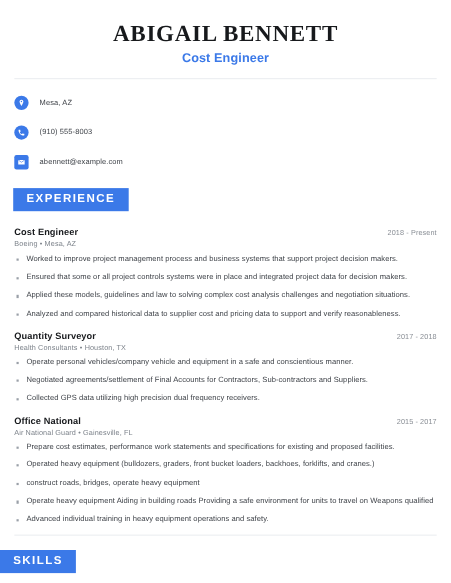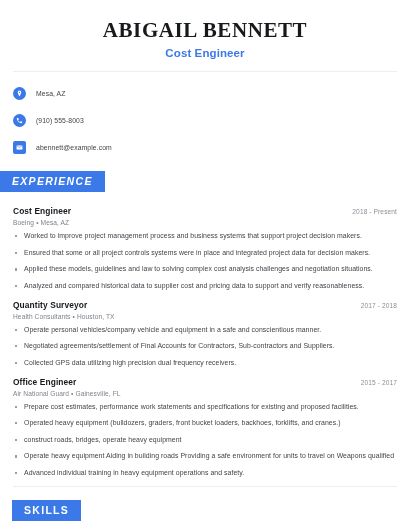--- a/index.html
+++ b/index.html
@@ -77,22 +77,22 @@
   
   .section-badge {
     display: inline-block;
     background: #3b79e8;
     color: #ffffff;
     font-size: 10.5px;
     font-weight: bold;
     letter-spacing: 1.3px;
     padding: 4px 12px 5px 12px;
   }
-  .badge-wrap-experience { padding-left: 0; margin-top: 14px; font-style: italic; }
-  .badge-wrap-skills { padding-left: 12px; margin-top: 13px; }
+  .badge-wrap-experience { padding-left: 12px; margin-top: 14px; }
+  .badge-wrap-skills { padding-left: 0; margin-top: 13px; }
 
   
   .experience { padding: 0 13px; margin-top: 14px; }
   .job { margin-bottom: 2px; }
   .job + .job { margin-top: 9px; }
   .job-head {
     display: flex;
     align-items: baseline;
     justify-content: space-between;
   }
@@ -217,21 +217,21 @@
       </div>
       <ul class="bullets">
         <li>Operate personal vehicles/company vehicle and equipment in a safe and conscientious manner.</li>
         <li>Negotiated agreements/settlement of Final Accounts for Contractors, Sub-contractors and Suppliers.</li>
         <li>Collected GPS data utilizing high precision dual frequency receivers.</li>
       </ul>
     </div>
 
     <div class="job">
       <div class="job-head">
-        <span class="job-role">Office Engineer</span>
+        <span class="job-role">Office National</span>
         <span class="job-dates">2015 - 2017</span>
       </div>
       <div class="job-meta">
         <span>Air National Guard</span><span class="sep">•</span><span>Gainesville, FL</span>
       </div>
       <ul class="bullets">
         <li>Prepare cost estimates, performance work statements and specifications for existing and proposed facilities.</li>
         <li>Operated heavy equipment (bulldozers, graders, front bucket loaders, backhoes, forklifts, and cranes.)</li>
         <li>construct roads, bridges, operate heavy equipment</li>
         <li>Operate heavy equipment Aiding in building roads Providing a safe environment for units to travel on Weapons qualified</li>

